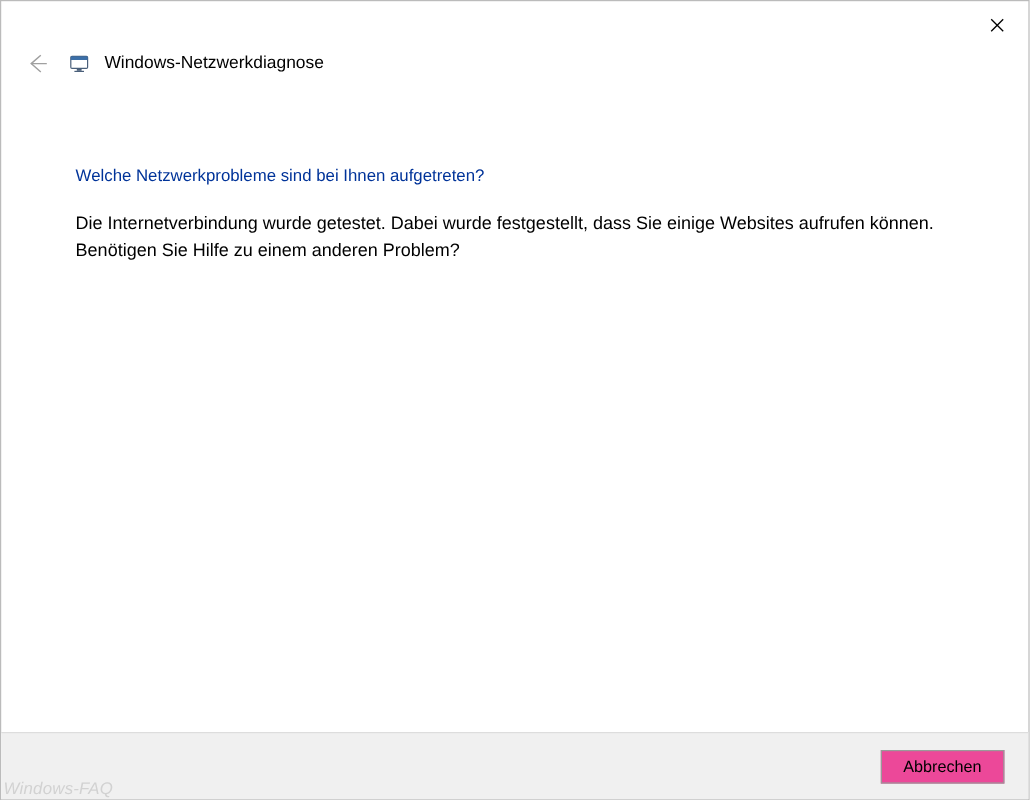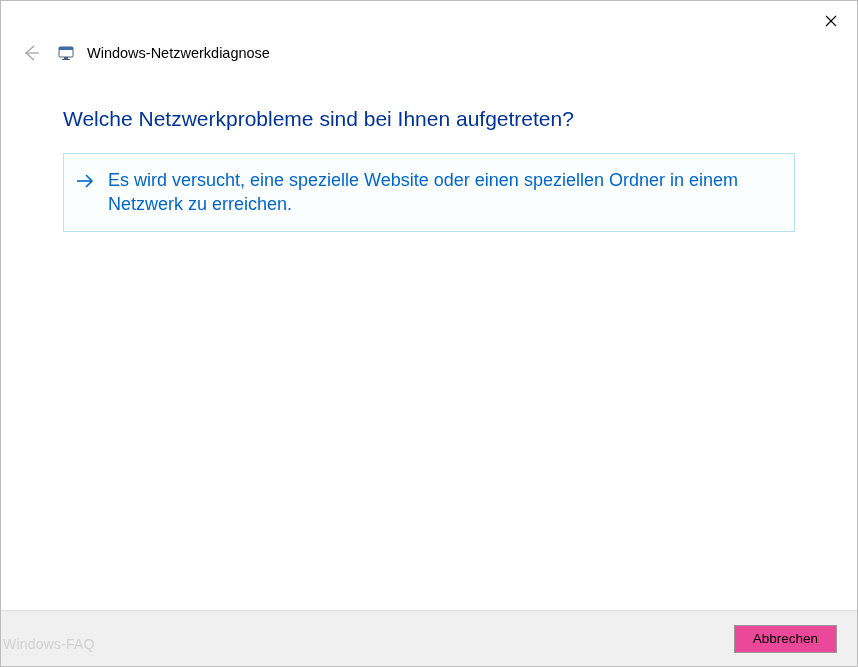--- a/index.html
+++ b/index.html
@@ -63,24 +63,25 @@
       justify-content: center;
     }
     .app-title {
       font-size: 14.5px;
       color: #000;
     }
     .content {
       padding: 42px 62px 0 62px;
     }
     .heading {
-      font-size: 21px;
+      font-size: 14px;
       color: #003399;
       font-weight: 400;
       margin-bottom: 22px;
+      margin-top: 31px;
     }
     .description {
       font-size: 15px;
       color: #000;
       line-height: 1.45;
       margin-bottom: 42px;
     }
     .option {
       display: flex;
       align-items: flex-start;
@@ -142,25 +143,26 @@
       background: #ec4899;
       border: 1px solid #999;
       font-size: 13.5px;
       font-family: inherit;
       cursor: pointer;
       padding: 0 18px;
     }
     .watermark {
       position: absolute;
       left: 2px;
-      bottom: 14px;
+      bottom: 1px;
       font-size: 14px;
       color: rgba(120,120,120,0.25);
       letter-spacing: 0.2px;
       pointer-events: none;
+      font-style: italic;
     }
   </style>
 </head>
 <body>
 
 <div class="titlebar">
   <div class="close-btn">
     <svg viewBox="0 0 12 12">
       <line x1="1" y1="1" x2="11" y2="11" stroke="#000" stroke-width="1.1"></line>
       <line x1="11" y1="1" x2="1" y2="11" stroke="#000" stroke-width="1.1"></line>
@@ -181,32 +183,22 @@
       <rect x="2" y="4" width="14" height="3" fill="#3b6fa8"></rect>
       <rect x="7" y="14" width="4" height="2" fill="#4a5f7a"></rect>
       <rect x="5" y="16" width="8" height="1" fill="#4a5f7a"></rect>
     </svg>
   </div>
   <div class="app-title">Windows-Netzwerkdiagnose</div>
 </div>
 
 <div class="content">
   <h1 class="heading">Welche Netzwerkprobleme sind bei Ihnen aufgetreten?</h1>
-
-  <div class="option highlighted">
-    <div class="option-arrow">
-      <svg viewBox="0 0 20 20">
-        <line x1="2" y1="10" x2="16" y2="10" stroke="#0066cc" stroke-width="1.6"></line>
-        <path d="M11 4 L17 10 L11 16" fill="none" stroke="#0066cc" stroke-width="1.6"></path>
-      </svg>
-    </div>
-    <div class="option-text">
-      <div class="option-title">Es wird versucht, eine spezielle Website oder einen speziellen Ordner in einem Netzwerk zu erreichen.</div>
-    </div>
-  </div>
+  <p class="description">Die Internetverbindung wurde getestet. Dabei wurde festgestellt, dass Sie einige Websites aufrufen können. Benötigen Sie Hilfe zu einem anderen Problem?</p>
+
 
 </div>
 
 <div class="footer">
   <button class="cancel-btn">Abbrechen</button>
 </div>
 
 <div class="watermark">Windows-FAQ</div>
 
 </body></html>

